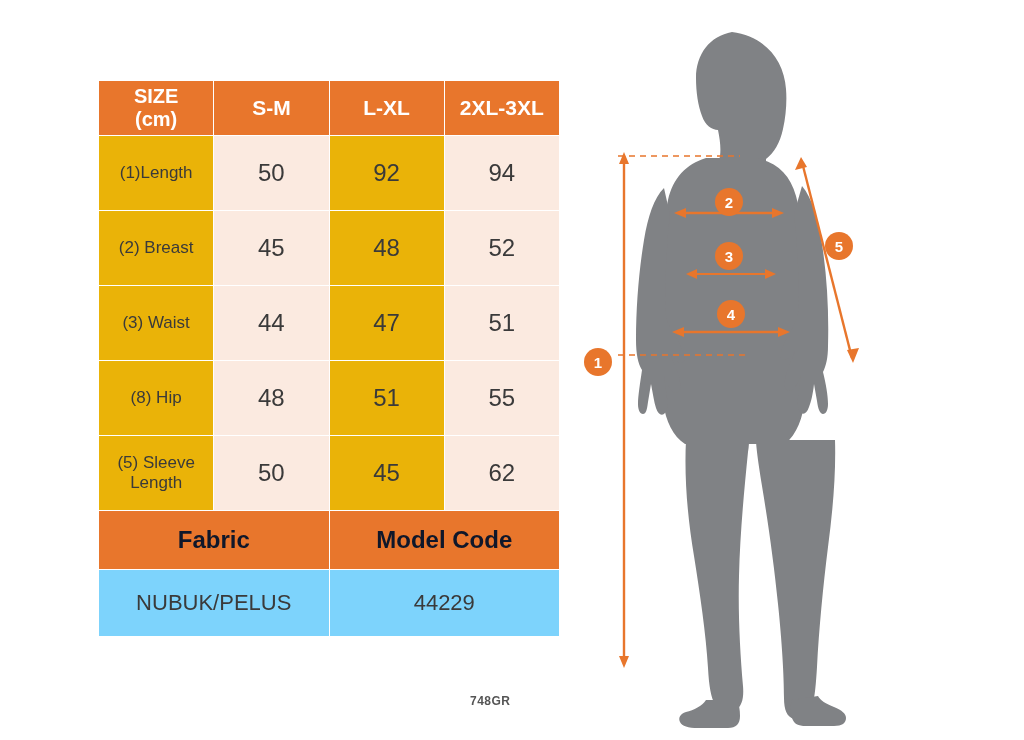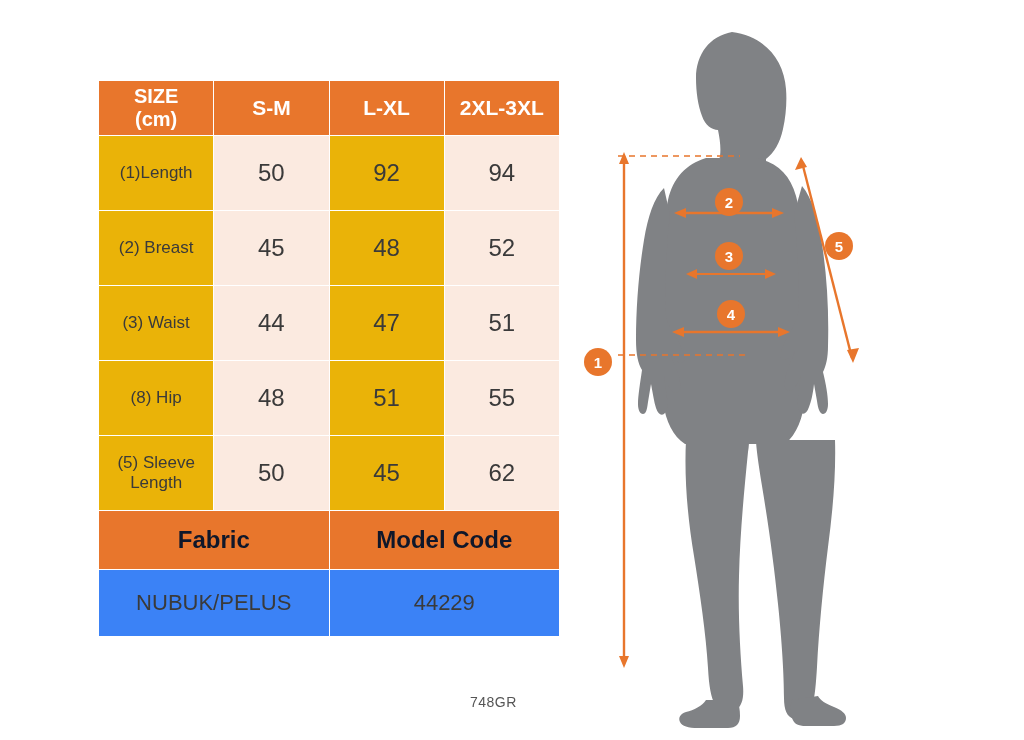--- a/index.html
+++ b/index.html
@@ -67,32 +67,32 @@
     background: #eab308;
   }
   .subhdr {
     background: #e8762c;
     color: #0f172a;
     font-weight: bold;
     font-size: 24px;
     height: 58px;
   }
   .botval {
-    background: #3b82f6;
+    background: #7dd3fc;
     color: #3a3a3a;
     font-size: 22px;
     height: 66px;
   }
   #model-tag {
     position: absolute;
     left: 470px;
     top: 694px;
-    font-size: 14px;
+    font-size: 12px;
     color: #555555;
-    font-weight: normal;
+    font-weight: bold;
     letter-spacing: 0.5px;
   }
 
   
   #figure-area {
     position: absolute;
     left: 580px;
     top: 10px;
     width: 430px;
     height: 720px;

